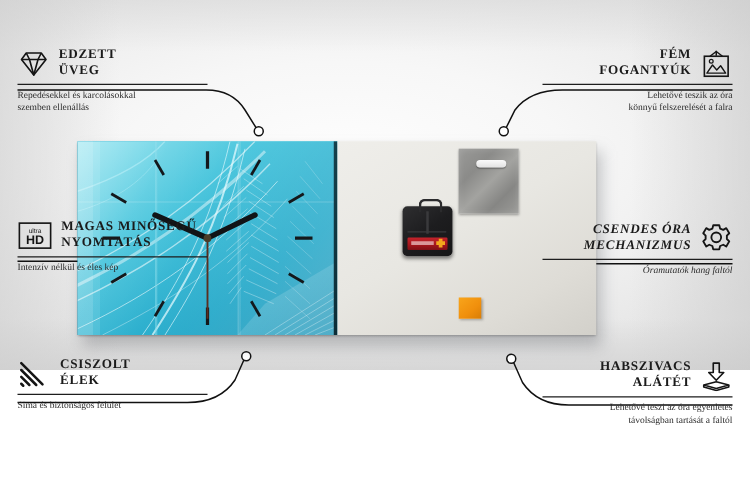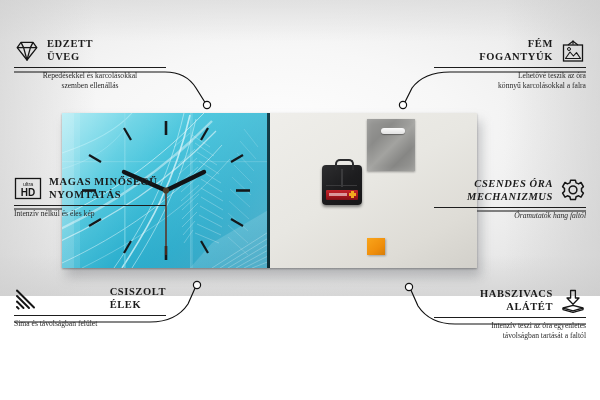--- a/index.html
+++ b/index.html
@@ -263,76 +263,76 @@
             <path d="M3.2,8.6 L7,3.4 L19,3.4 L22.8,8.6 L13,21 Z"></path>
             <path d="M3.2,8.6 L22.8,8.6"></path>
             <path d="M7,3.4 L9.6,8.6 L13,21 L16.4,8.6 L19,3.4"></path>
           </g>
         </svg>
       </span>
       <span class="co-title">EDZETT
 ÜVEG</span>
     </div>
     <div class="co-rule" style="margin-top:4px;width:152px;"></div>
-    <div class="co-sub" style="margin-top:3px;text-align:center;">Repedésekkel és karcolásokkal
+    <div class="co-sub" style="margin-top:3px;">Repedésekkel és karcolásokkal
 szemben ellenállás</div>
   </div>
 
   <div class="callout left" style="left:14px;top:176px;width:152px;">
     <div class="row" style="justify-content:flex-start;">
       <span class="ico">
         <svg width="28" height="23" viewBox="0 0 28 23">
           <rect x="1.5" y="1.5" width="25" height="20" fill="none" stroke="#151515" stroke-width="1.3"></rect>
           <text x="14" y="9.4" font-family="Liberation Sans, sans-serif" font-size="5.2" text-anchor="middle" fill="#151515">ultra</text>
           <text x="14" y="18.6" font-family="Liberation Sans, sans-serif" font-size="10" font-weight="bold" text-anchor="middle" fill="#151515">HD</text>
         </svg>
       </span>
       <span class="co-title">MAGAS MINŐSÉGŰ
 NYOMTATÁS</span>
     </div>
     <div class="co-rule" style="margin-top:4px;width:152px;"></div>
     <div class="co-sub" style="margin-top:3px;">Intenzív nélkül és éles kép</div>
   </div>
 
   <div class="callout left" style="left:14px;top:286px;width:152px;">
-    <div class="row" style="justify-content:space-between;">
+    <div class="row" style="justify-content:flex-start;">
       <span class="ico">
         <svg width="27" height="22" viewBox="0 0 27 22">
           <g stroke="#151515" stroke-width="2" stroke-linecap="round">
             <line x1="3" y1="2.5" x2="20" y2="19.5"></line>
             <line x1="3" y1="8" x2="15" y2="20"></line>
             <line x1="3" y1="13.5" x2="9.5" y2="20"></line>
             <line x1="3" y1="19" x2="4.6" y2="20.6"></line>
           </g>
         </svg>
       </span>
       <span class="co-title">CSISZOLT
 ÉLEK</span>
     </div>
     <div class="co-rule" style="margin-top:4px;width:152px;"></div>
-    <div class="co-sub" style="margin-top:3px;">Sima és távolságban felület</div>
+    <div class="co-sub" style="margin-top:3px;">Sima és biztonságos felület</div>
   </div>
 
   <div class="callout right" style="left:434px;top:38px;width:152px;">
     <div class="row" style="justify-content:flex-end;">
       <span class="co-title">FÉM
 FOGANTYÚK</span>
       <span class="ico">
         <svg width="26" height="24" viewBox="0 0 26 24">
           <path d="M13,1.5 L13,5.5" fill="none" stroke="#151515" stroke-width="1.2"></path>
           <path d="M8,6 L13,2.2 L18,6" fill="none" stroke="#151515" stroke-width="1.2" stroke-linejoin="round"></path>
           <rect x="3.5" y="6" width="19" height="16" fill="none" stroke="#151515" stroke-width="1.3"></rect>
           <path d="M5.5,19.5 L10,13 L13.4,17 L16.5,13.6 L20.5,19.5 Z" fill="none" stroke="#151515" stroke-width="1.1" stroke-linejoin="round"></path>
           <circle cx="9" cy="10" r="1.5" fill="none" stroke="#151515" stroke-width="1"></circle>
         </svg>
       </span>
     </div>
     <div class="co-rule" style="margin-top:4px;width:152px;"></div>
     <div class="co-sub" style="margin-top:3px;">Lehetővé teszik az óra
-könnyű karcolásokkal a falra</div>
+könnyű felszerelését a falra</div>
   </div>
 
   <div class="callout right" style="left:434px;top:178px;width:152px;font-style:italic;">
     <div class="row" style="justify-content:flex-end;">
       <span class="co-title">CSENDES ÓRA
 MECHANIZMUS</span>
       <span class="ico">
         <svg width="26" height="25" viewBox="0 0 26 25">
           <g fill="none" stroke="#151515" stroke-width="1.5" stroke-linejoin="round">
             <path d="M10.6,2.2 L15.4,2.2 L16.1,4.9 L18.6,5.9 L21,4.5 L23.4,8.6 L21.5,10.5
@@ -356,17 +356,17 @@
         <svg width="26" height="24" viewBox="0 0 26 24">
           <g fill="none" stroke="#151515" stroke-width="1.3" stroke-linejoin="round">
             <path d="M10.6,1.5 L15.4,1.5 L15.4,9 L19,9 L13,15.2 L7,9 L10.6,9 Z"></path>
             <path d="M13,16.4 L23,19 L13,21.8 L3,19 Z"></path>
             <path d="M3,19 L3,20.6 L13,23.4 L23,20.6 L23,19"></path>
           </g>
         </svg>
       </span>
     </div>
     <div class="co-rule" style="margin-top:4px;width:152px;"></div>
-    <div class="co-sub" style="margin-top:3px;">Intenzív teszi az óra egyenletes
+    <div class="co-sub" style="margin-top:3px;">Lehetővé teszi az óra egyenletes
 távolságban tartását a faltól</div>
   </div>
 
 </div>
 
 </body></html>

